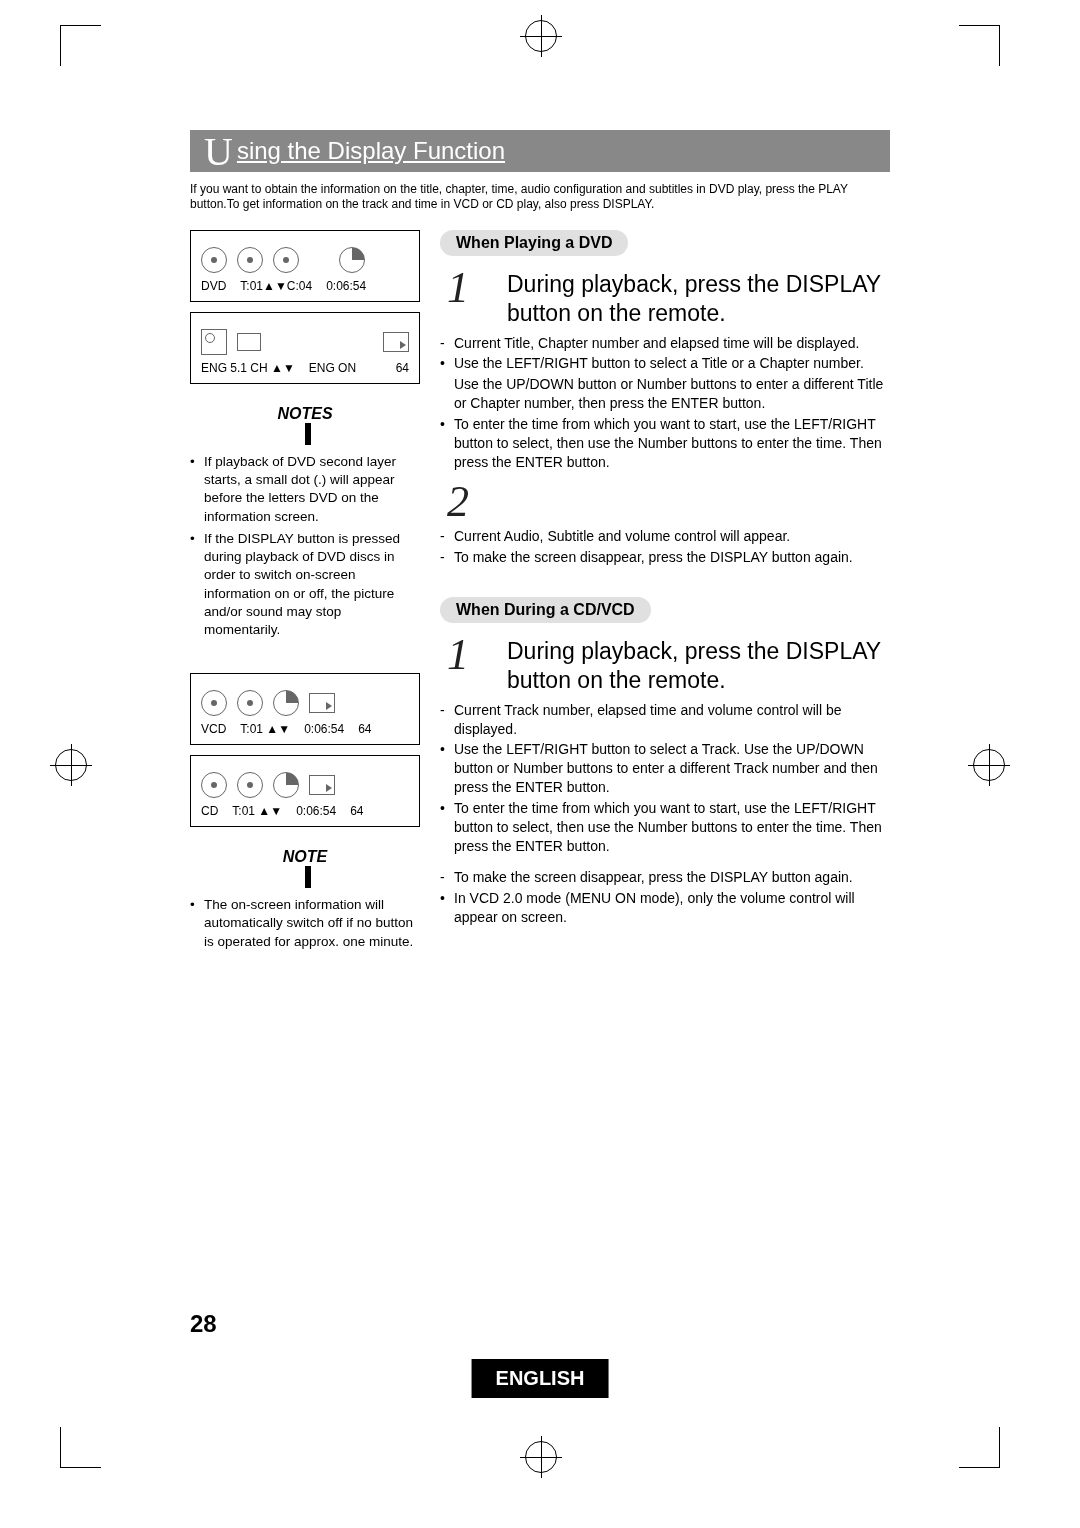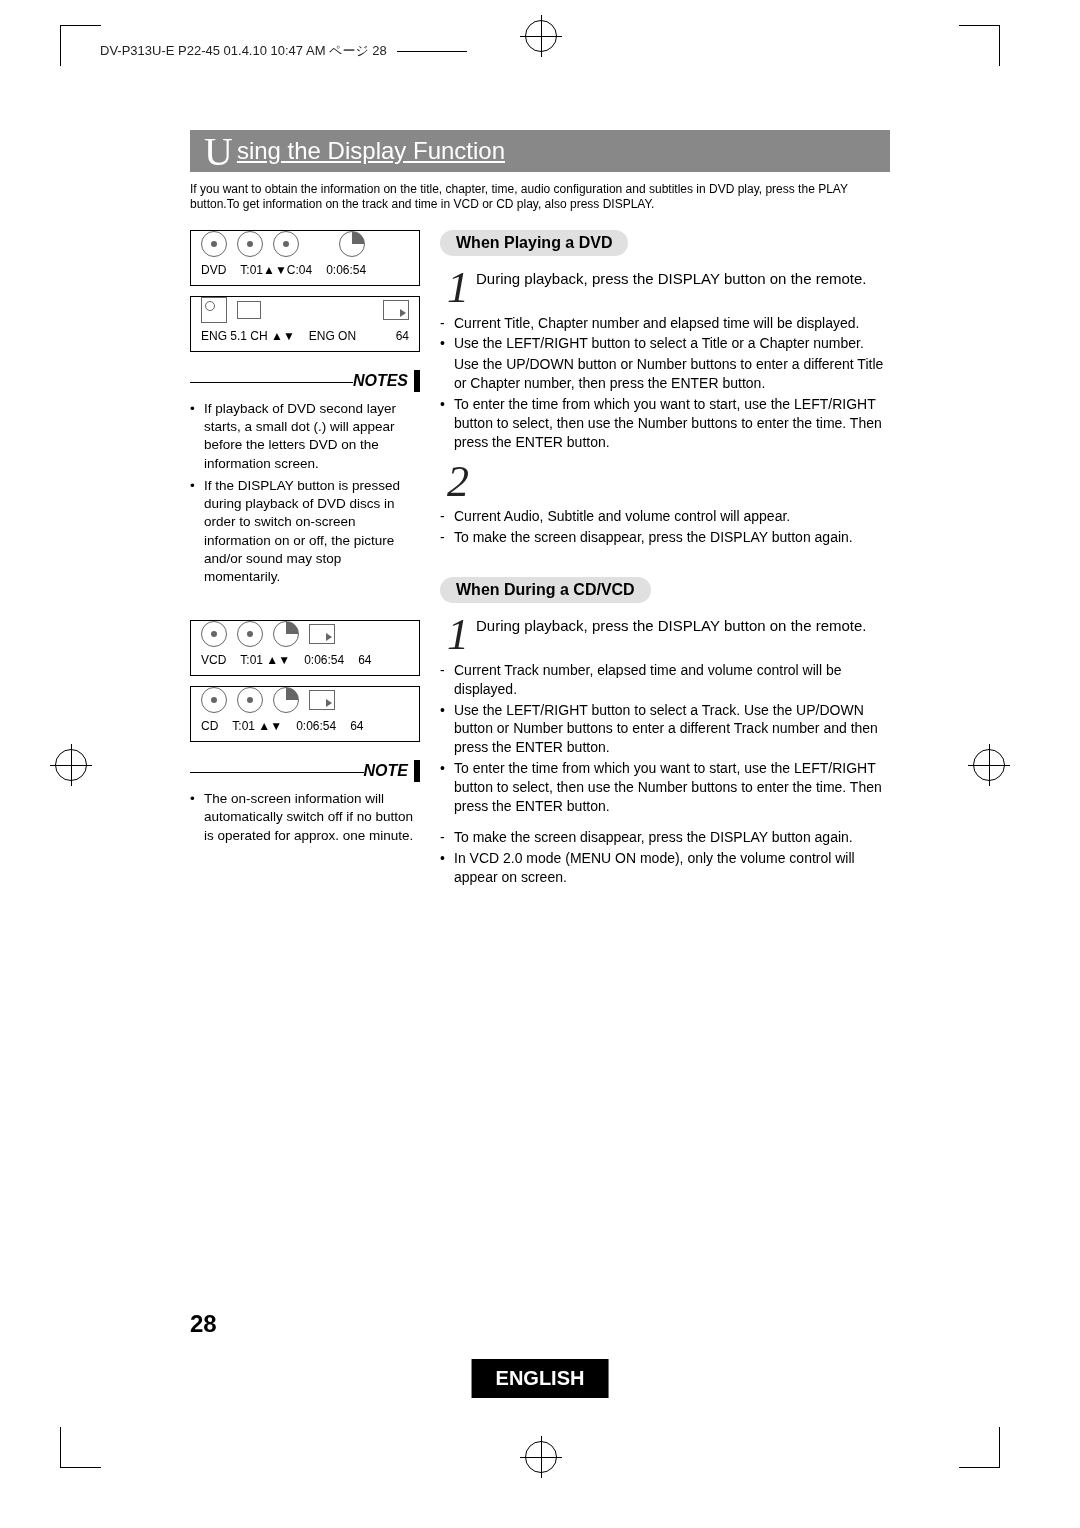--- a/index.html
+++ b/index.html
@@ -49,21 +49,21 @@
   .title-bar .cap {
     font-family: "Times New Roman", serif;
     font-size: 40px; font-weight: normal; padding: 0 4px 0 14px;
   }
   .title-bar .rest { font-size: 24px; text-decoration: underline; }
   .intro { font-size: 12px; margin: 10px 0 18px 0; line-height: 1.25; }
   .cols { display:flex; }
   .left-col { width: 230px; flex:0 0 230px; margin-right: 20px; }
   .right-col { flex:1; }
   .osd-box {
-    border: 1.5px solid #000; padding: 0 10px 8px 10px; font-size: 12px;
+    border: 1.5px solid #000; padding: 16px 10px 8px 10px; font-size: 12px;
     margin-bottom: 10px; background:#fff;
   }
   .osd-row { display:flex; align-items:center; gap:10px; }
   .osd-labels { display:flex; gap:14px; font-size:12px; margin-top:6px; }
   .disc-icon {
     width: 24px; height: 24px; border: 1.5px solid #666; border-radius:50%;
     display:inline-flex; align-items:center; justify-content:center;
     position:relative;
   }
   .disc-icon::after { content:""; width:6px; height:6px; background:#666; border-radius:50%; }
@@ -79,42 +79,42 @@
     border-left:6px solid #666; border-top:4px solid transparent; border-bottom:4px solid transparent;
   }
   .audio-icon {
     width:24px; height:24px; border:1.5px solid #666; position:relative;
   }
   .audio-icon::before {
     content:""; position:absolute; left:3px; top:3px; width:8px; height:8px;
     border:1.5px solid #666; border-radius:50%;
   }
   .notes-hdr {
-    display:flex; align-items:center; margin: 18px 0 8px 0;
+    display:flex; align-items:center; margin: 18px 0 8px 0; flex-direction: column;
   }
   .notes-hdr .lbl {
     font-style: italic; font-weight: bold; font-size: 16px;
   }
   .notes-hdr .bar { width: 6px; height: 22px; background:#000; margin-left:6px; }
   .notes-hdr .line { flex:1; border-top:1px solid #000; margin-top:2px; }
   .notes-list { font-size: 13.5px; line-height: 1.35; }
   .notes-list .item { display:flex; margin-bottom:4px; }
   .notes-list .bul { width:14px; flex:0 0 14px; }
   .pill {
     display:inline-block; background:#e0e0e0; border-radius: 14px;
     padding: 4px 16px; font-weight:bold; font-size:16px; margin-bottom:8px;
   }
   .step { display:flex; margin: 4px 0 6px 0; }
   .step-num {
     font-family: "Times New Roman", serif; font-style: italic;
     font-size: 44px; line-height: 0.9; font-weight: normal;
     width: 36px; flex:0 0 36px; text-align:center;
     color:#222;
   }
-  .step-text { font-size: 15px; line-height:1.25; padding-top:2px; }
+  .step-text { font-size: 23px; line-height:1.25; padding-top:2px;margin-left:31px; }
   .fine { font-size: 14px; line-height:1.35; margin-left: 0; }
   .fine .row { display:flex; margin-bottom:2px; }
   .fine .d { width:14px; flex:0 0 14px; }
   .page-num {
     position:absolute; bottom: 190px; left: 190px; font-size: 24px; font-weight:bold;
   }
   .lang-tab {
     position:absolute; bottom: 130px; left: 50%; transform: translateX(-50%);
     background:#000; color:#fff; font-weight:bold; font-size:20px;
     padding: 8px 24px;
@@ -128,24 +128,20 @@
 <div class="page">
   <div class="crop-tl"></div>
   <div class="crop-tr"></div>
   <div class="crop-bl"></div>
   <div class="crop-br"></div>
   <div class="regmark reg-top"></div>
   <div class="regmark reg-bottom"></div>
   <div class="regmark reg-left"></div>
   <div class="regmark reg-right"></div>
 
-  <div class="header-line">
-    <span>DV-P313U-E  P22-45  01.4.10 10:47 AM  ページ 28</span>
-    <span class="rule"></span>
-  </div>
 
   <div class="content">
     <div class="title-bar">
       <span class="cap">U</span>
       <span class="rest">sing the Display Function</span>
     </div>
     <div class="intro">If you want to obtain the information on the title, chapter, time, audio configuration and subtitles in DVD play, press the PLAY button.To get information on the track and time in VCD or CD play, also press DISPLAY.</div>
 
     <div class="cols">
       <div class="left-col">

